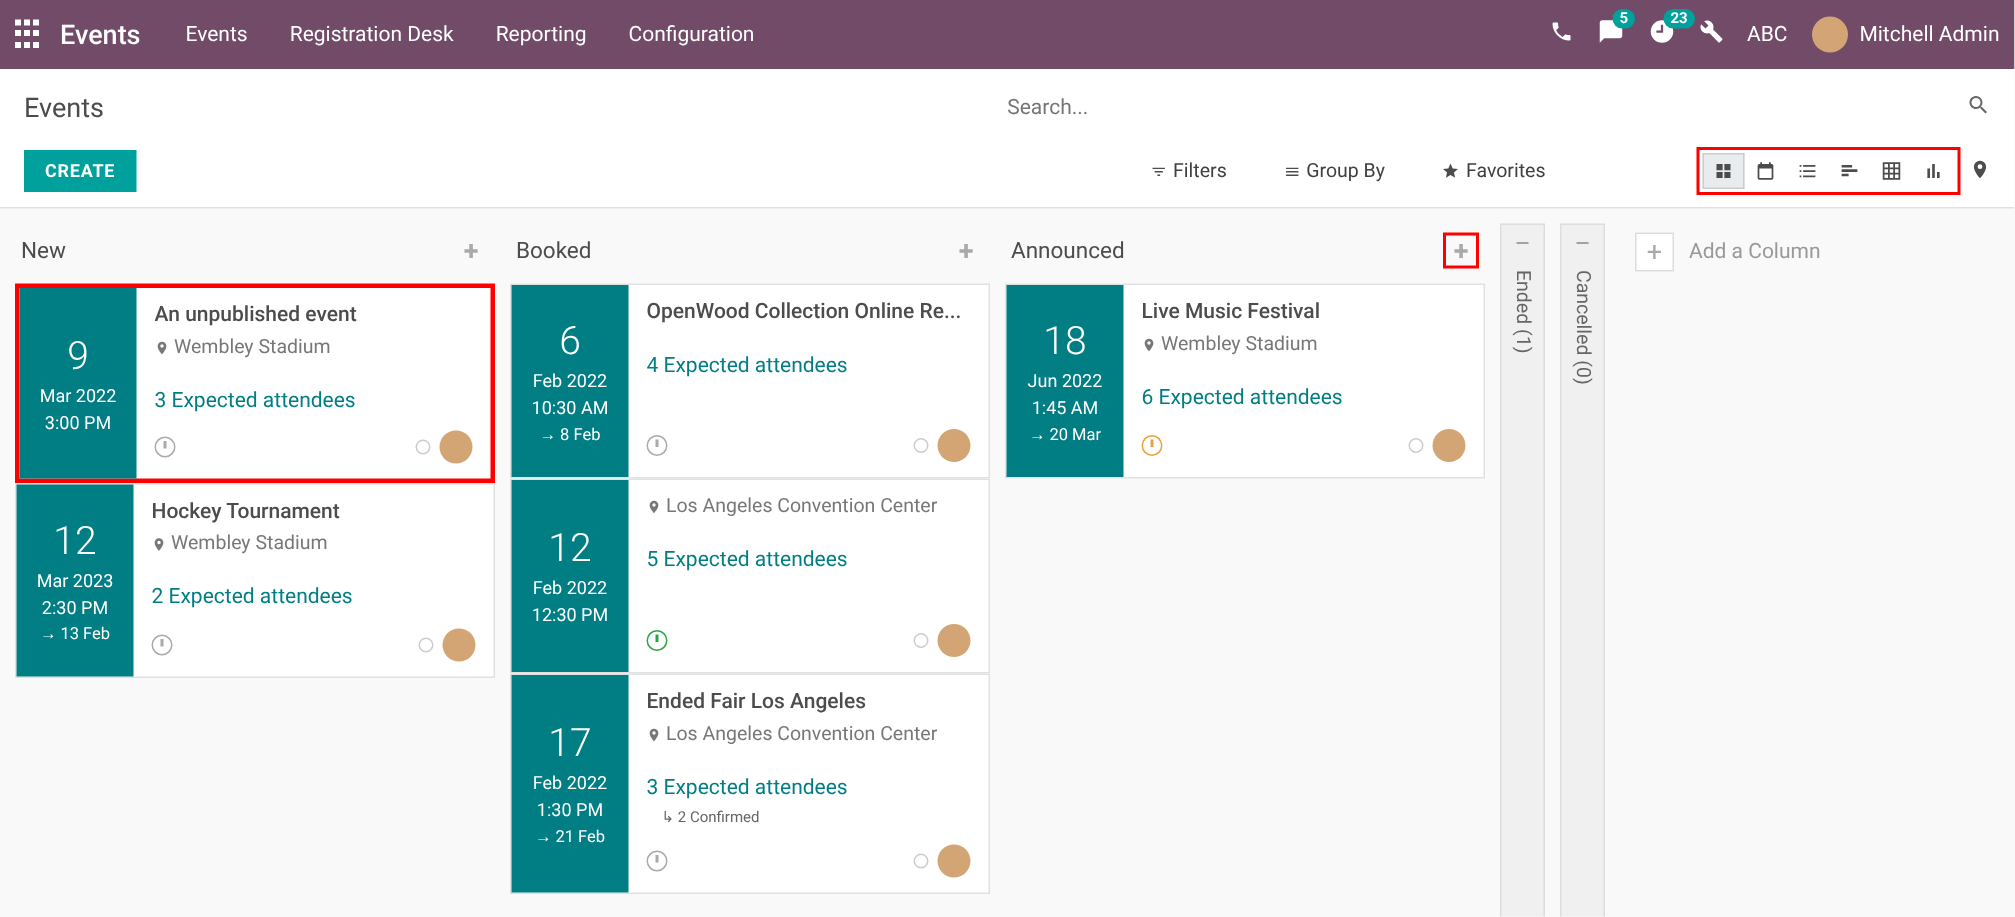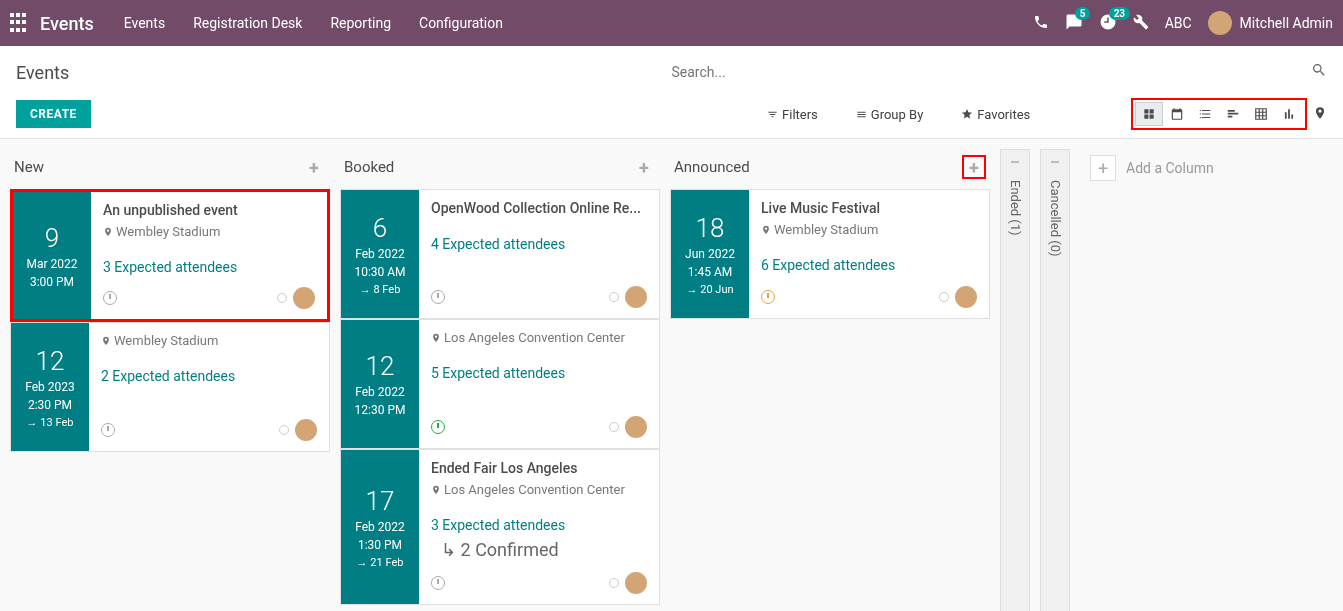--- a/index.html
+++ b/index.html
@@ -44,21 +44,21 @@
 .cards{display:flex;flex-direction:column;gap:0;}
 .card{display:flex;background:#fff;border:1px solid #e0e0e0;min-height:130px;}
 .card.hl{border:3px solid red;}
 .card-date{width:78px;background:#017E84;color:#fff;text-align:center;padding:12px 4px;font-size:12px;display:flex;flex-direction:column;align-items:center;justify-content:center;gap:4px;}
 .card-date .day{font-size:26px;font-weight:300;}
 .card-date .arrow{font-size:11px;}
 .card-body{flex:1;padding:10px 12px;display:flex;flex-direction:column;gap:6px;font-size:14px;position:relative;}
 .card-title{color:#4c4c4c;font-weight:500;white-space:nowrap;overflow:hidden;text-overflow:ellipsis;}
 .card-loc{color:#777;font-size:13px;display:flex;align-items:center;gap:3px;}
 .card-att{color:#017E84;font-size:14px;margin-top:14px;}
-.card-conf{color:#666;font-size:18px;margin-left:10px;}
+.card-conf{color:#666;font-size:10px;margin-left:10px;}
 .card-foot{margin-top:auto;display:flex;align-items:center;gap:6px;padding-top:6px;}
 .clock{width:14px;height:14px;border:1.5px solid #aaa;border-radius:50%;position:relative;}
 .clock::after{content:'';position:absolute;left:5px;top:2px;width:1.5px;height:5px;background:#aaa;}
 .clock.green{border-color:#28a745;}
 .clock.green::after{background:#28a745;}
 .clock.orange{border-color:#e8a23d;}
 .clock.orange::after{background:#e8a23d;}
 .card-foot .spacer{flex:1;}
 .dot{width:10px;height:10px;border:1px solid #ccc;border-radius:50%;}
 .avatar-xs{width:22px;height:22px;border-radius:50%;background:#d4a574;}
@@ -213,25 +213,26 @@
               <span class="clock "></span>
               <span class="spacer"></span>
               <span class="dot"></span>
               <span class="avatar-xs"></span>
             </div>
           </div>
         </div>
         <div class="card">
           <div class="card-date">
             <div class="day">12</div>
-            <div>Feb 2023</div>
+            <div>Mar 2023</div>
             <div>2:30 PM</div>
             <div class="arrow">→ 13 Feb</div>
           </div>
           <div class="card-body">
+            <div class="card-title">Hockey Tournament</div>
             <div class="card-loc"><svg width="10" height="12" viewBox="0 0 24 24" fill="#777">
                 <path d="M12 2a7 7 0 00-7 7c0 5.2 7 13 7 13s7-7.8 7-13a7 7 0 00-7-7zm0 9.5A2.5 2.5 0 1112 6a2.5 2.5 0 010 5.5z"></path>
               </svg> Wembley Stadium</div>
             <div class="card-att">2 Expected attendees</div>
             <div class="card-foot">
               <span class="clock "></span>
               <span class="spacer"></span>
               <span class="dot"></span>
               <span class="avatar-xs"></span>
             </div>
@@ -310,21 +311,21 @@
       <div class="col-head">
         <span>Announced</span>
         <span class="plus hl">+</span>
       </div>
       <div class="cards">
         <div class="card">
           <div class="card-date">
             <div class="day">18</div>
             <div>Jun 2022</div>
             <div>1:45 AM</div>
-            <div class="arrow">→ 20 Jun</div>
+            <div class="arrow">→ 20 Mar</div>
           </div>
           <div class="card-body">
             <div class="card-title">Live Music Festival</div>
             <div class="card-loc"><svg width="10" height="12" viewBox="0 0 24 24" fill="#777">
                 <path d="M12 2a7 7 0 00-7 7c0 5.2 7 13 7 13s7-7.8 7-13a7 7 0 00-7-7zm0 9.5A2.5 2.5 0 1112 6a2.5 2.5 0 010 5.5z"></path>
               </svg> Wembley Stadium</div>
             <div class="card-att">6 Expected attendees</div>
             <div class="card-foot">
               <span class="clock orange"></span>
               <span class="spacer"></span>

